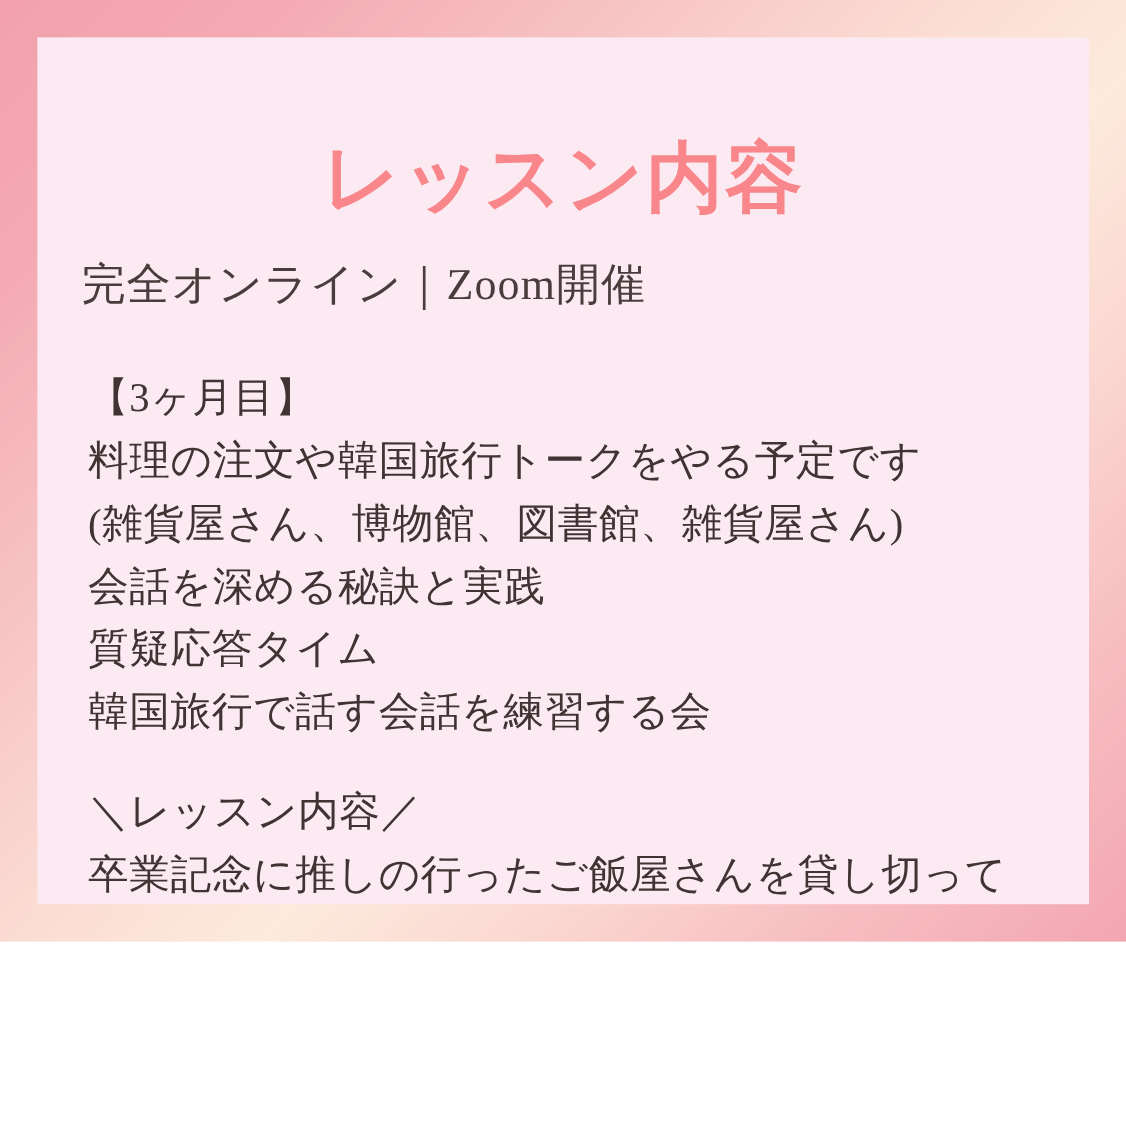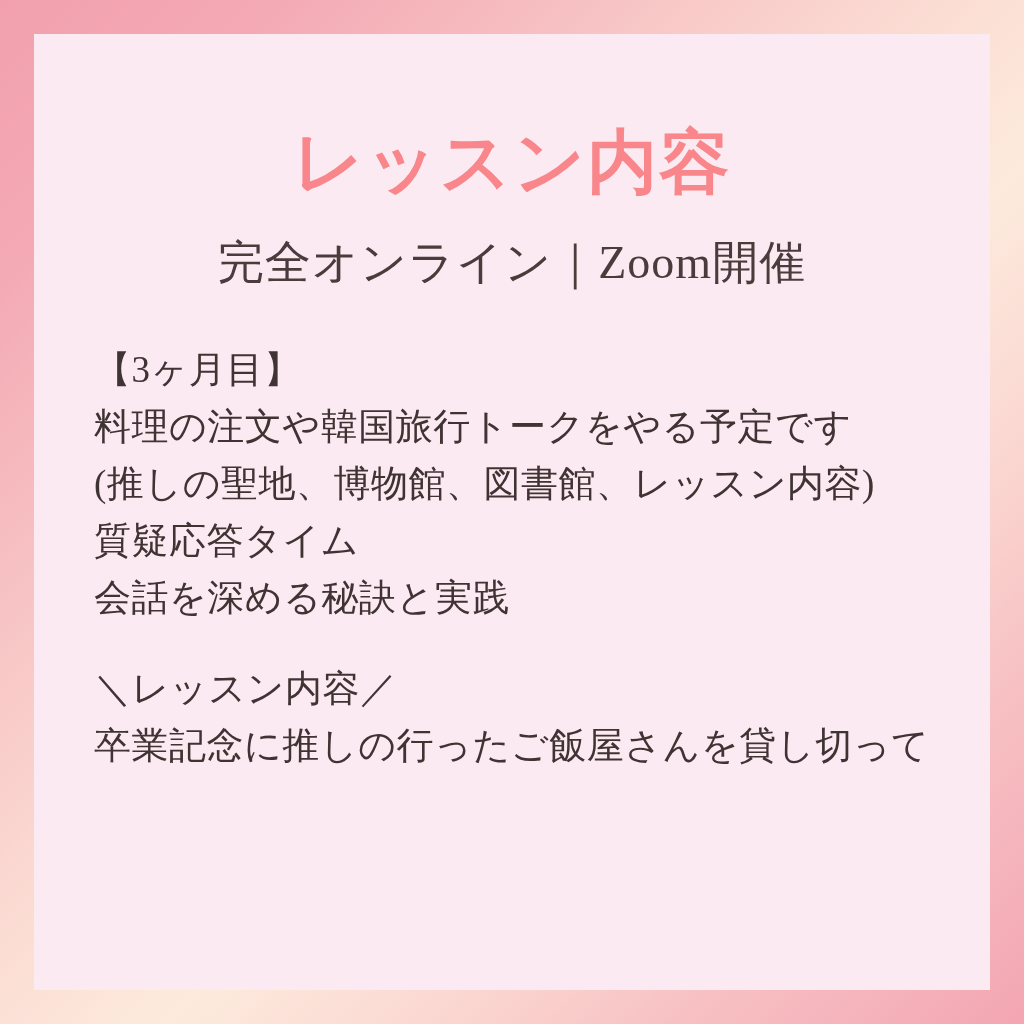--- a/index.html
+++ b/index.html
@@ -9,21 +9,21 @@
   body {
     width: 1024px;
     height: 1024px;
     overflow: hidden;
     font-family: "Liberation Serif", "DejaVu Serif", serif;
   }
 
   .poster {
     position: relative;
     width: 1024px;
-    height: 1024px;
+    height: 856px;
     box-sizing: border-box;
     background: linear-gradient(135deg,
         #f2a0ae 0%,
         #f4aab4 14%,
         #f7c3c4 30%,
         #fbdcd3 46%,
         #fdeadd 58%,
         #fbd9d2 70%,
         #f7bfc2 84%,
         #f3a6b2 100%);
@@ -44,31 +44,30 @@
     color: #f8868b;
     font-size: 70px;
     line-height: 1.1;
     font-weight: bold;
     letter-spacing: 2px;
     margin: 68px 0 0 0;
     white-space: nowrap;
   }
 
   .subtitle {
-    text-align: center;
     color: #4a3c3c;
-    font-size: 46px;
+    font-size: 40px;
     line-height: 1.2;
     margin: 34px 0 0 0;
     letter-spacing: 1px;
     white-space: nowrap;
   }
 
   .body-block {
-    margin: 52px 0 0 20px;
+    margin: 52px 0 0 6px;
     color: #3f3333;
     font-size: 37px;
     line-height: 1.54;
     letter-spacing: 0.5px;
   }
 
   .line {
     white-space: nowrap;
   }
 
@@ -87,22 +86,23 @@
 <div class="poster">
   <div class="inner-frame">
 
     <h1 class="title">レッスン内容</h1>
 
     <div class="subtitle">完全オンライン｜Zoom開催</div>
 
     <div class="body-block">
       <div class="line">【3ヶ月目】</div>
       <div class="line">料理の注文や韓国旅行トークをやる予定です</div>
-      <div class="line">(推しの聖地、博物館、図書館、レッスン内容)</div>
+      <div class="line">(雑貨屋さん、博物館、図書館、雑貨屋さん)</div>
+      <div class="line">会話を深める秘訣と実践</div>
       <div class="line">質疑応答タイム</div>
-      <div class="line">会話を深める秘訣と実践</div>
+      <div class="line">韓国旅行で話す会話を練習する会</div>
       <div class="line spacer"></div>
       <div class="line">＼レッスン内容／</div>
       <div class="line">卒業記念に推しの行ったご飯屋さんを貸し切って</div>
     </div>
 
   </div>
 </div>
 
 </body></html>

